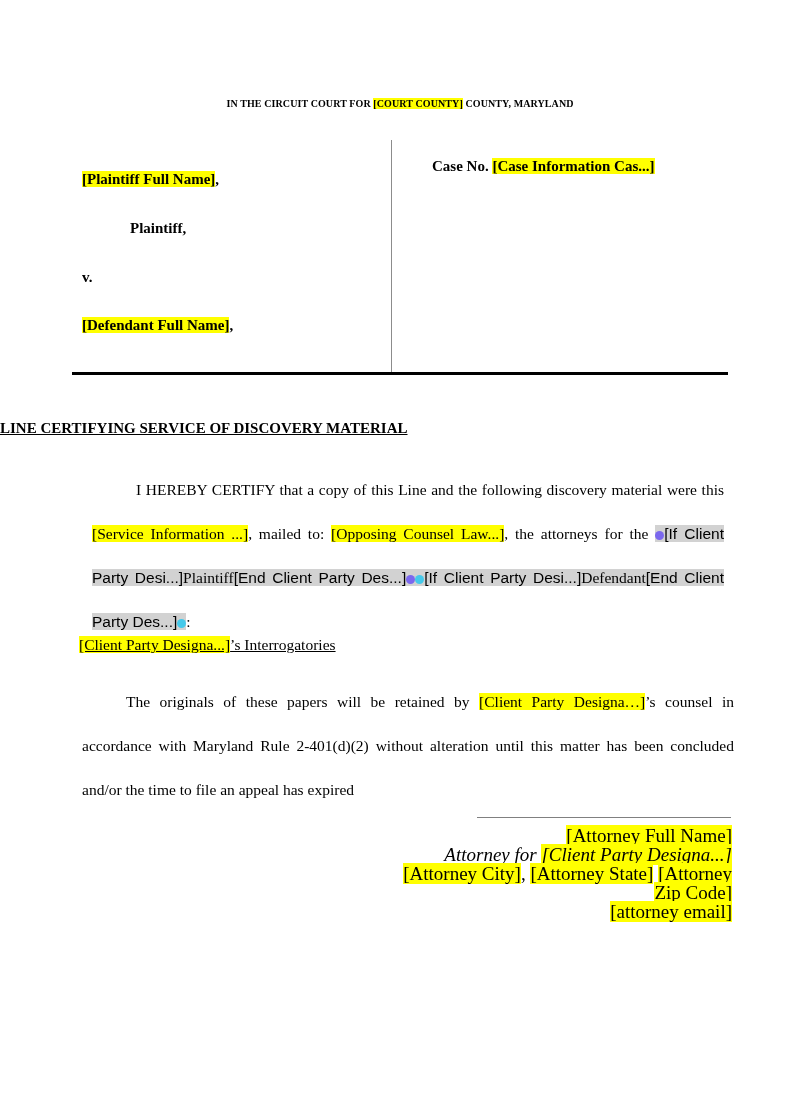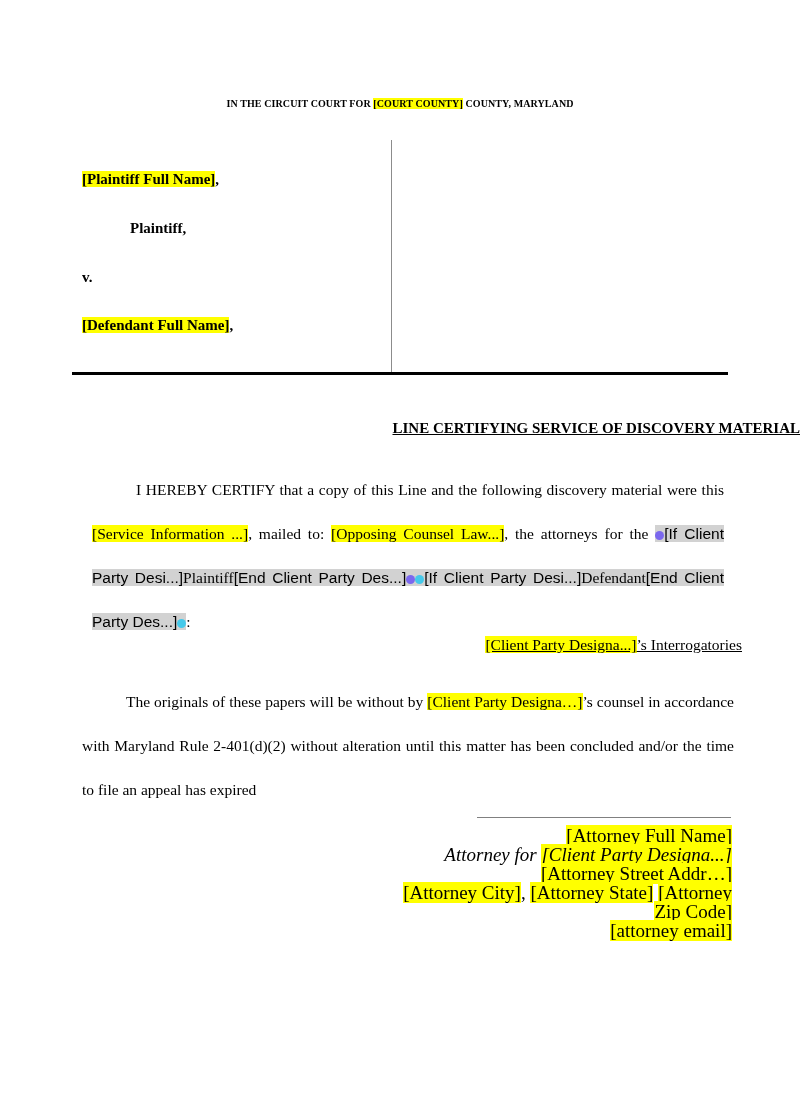--- a/index.html
+++ b/index.html
@@ -85,21 +85,21 @@
     font-size: 15px;
     font-weight: bold;
   }
 
   
   .doc-heading {
     position: absolute;
     left: 0;
     top: 420px;
     width: 800px;
-    text-align: right;
+    text-align: left;
     font-size: 15px;
     font-weight: bold;
     text-decoration: underline;
   }
 
   
   .body-block {
     position: absolute;
     left: 82px;
     top: 458px;
@@ -110,24 +110,24 @@
   }
   .body-block p {
     margin: 10px;
     text-align: justify;
     text-justify: inter-word;
   }
   .p-indent { text-indent: 44px; }
 
   .center-line {
     position: absolute;
-    left: 90px;
+    left: 79px;
     top: 632px;
     width: 652px;
-    text-align: right;
+    text-align: left;
     font-size: 15.5px;
     line-height: 26px;
   }
 
   .para2 {
     position: absolute;
     left: 82px;
     top: 680px;
     width: 652px;
     font-size: 15.5px;
@@ -183,43 +183,43 @@
       <div class="row"><span class="hl">[Plaintiff Full Name]</span><span>,</span></div>
 
       <div class="row indent">Plaintiff,</div>
 
       <div class="row">v.</div>
 
       <div class="row"><span class="hl">[Defendant Full Name]</span><span>,</span></div>
 
     </div>
 
+    <div class="cap-right"><span>Case No. </span><span class="hl">[Case Information Cas...]</span></div>
 
     <div class="caption-rule"></div>
   </div>
 
   <div class="doc-heading">LINE CERTIFYING SERVICE OF DISCOVERY MATERIAL</div>
 
   <div class="body-block">
     <p class="p-indent"><span>I HEREBY CERTIFY that a copy of this Line and the following discovery material were this </span><span class="hl">[Service Information ...]</span><span>, mailed to: </span><span class="hl">[Opposing Counsel Law...]</span><span>, the attorneys for the </span><span class="gray"><span class="dot dot-purple"></span><span class="sans">[If Client Party Desi...]</span><span>Plaintiff</span><span class="sans">[End Client Party Des...]</span><span class="dot dot-purple"></span><span class="dot dot-cyan"></span><span class="sans">[If Client Party Desi...]</span><span>Defendant</span><span class="sans">[End Client Party Des...]</span><span class="dot dot-cyan"></span></span><span>:</span></p>
   </div>
 
   <div class="center-line"><span class="ul"><span class="hl">[Client Party Designa...]</span><span>’s Interrogatories</span></span></div>
 
   <div class="para2">
-    <p class="p-indent"><span>The originals of these papers will be without by </span><span class="hl">[Client Party Designa…]</span><span>’s counsel in accordance with Maryland Rule 2-401(d)(2) without alteration until this matter has been concluded and/or the time to file an appeal has expired</span></p>
+    <p class="p-indent"><span>The originals of these papers will be retained by </span><span class="hl">[Client Party Designa…]</span><span>’s counsel in accordance with Maryland Rule 2-401(d)(2) without alteration until this matter has been concluded and/or the time to file an appeal has expired</span></p>
   </div>
 
   <div class="sig-rule"></div>
   <div class="sig-block">
     <span class="line"><span class="hl">[Attorney Full Name]</span></span>
 
     <span class="line"><span class="ital">Attorney for </span><span class="hl ital">[Client Party Designa...]</span></span>
 
-    <span class="line"><span class="hl">[Attorney Street Addr…]</span></span>
 
     <span class="line"><span class="hl">[Attorney City]</span><span>, </span><span class="hl">[Attorney State]</span><span> </span><span class="hl">[Attorney Zip Code]</span></span>
 
 
 
     <span class="line"><span class="hl">[attorney email]</span></span>
   </div>
 
 </div>
 

